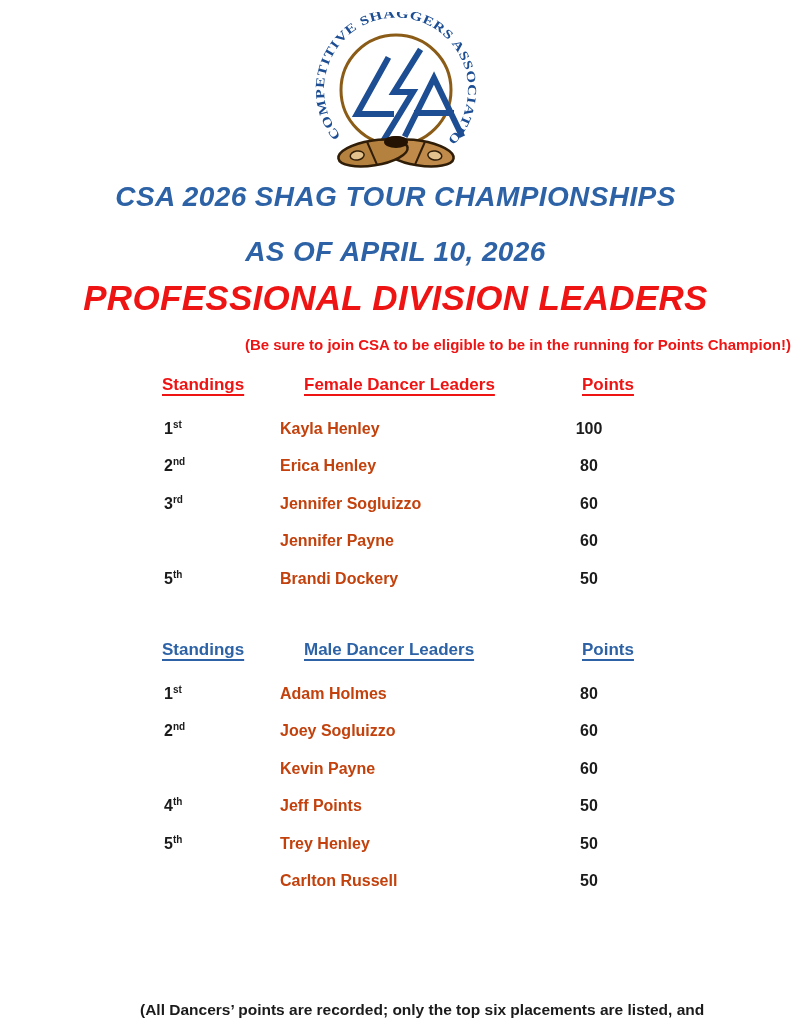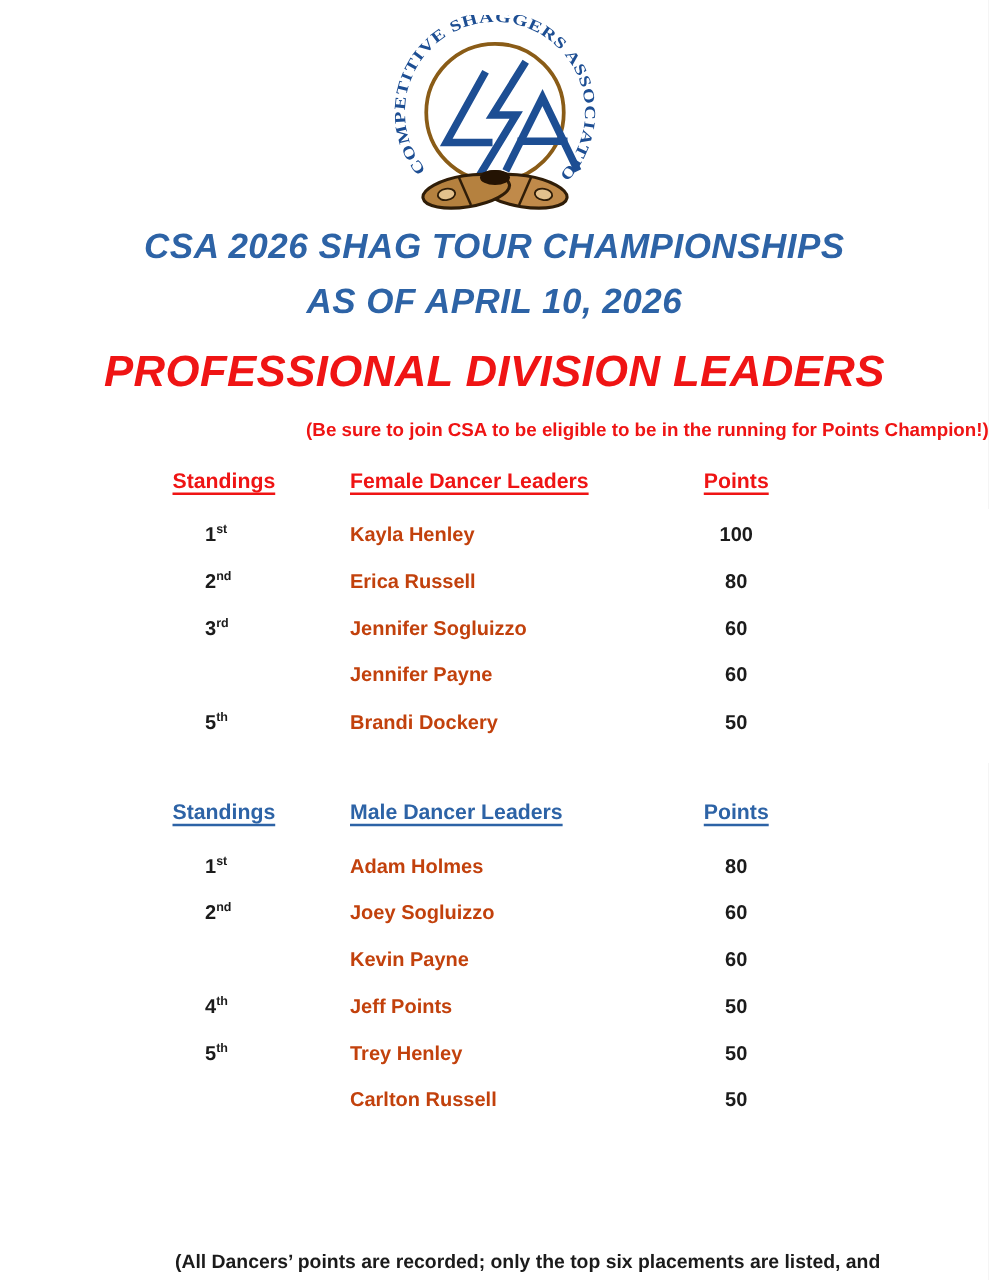--- a/index.html
+++ b/index.html
@@ -23,21 +23,21 @@
     position: absolute;
     width: 100%;
     text-align: center;
     color: #2d63a6;
     font-size: 28px;
     font-weight: 700;
     font-style: italic;
     letter-spacing: 0.4px;
   }
   .title-1 { top: 181px; }
-  .title-2 { top: 225px; }
+  .title-2 { top: 236px; }
   .division-heading {
     position: absolute;
     top: 278px;
     width: 100%;
     text-align: center;
     color: #ef1414;
     font-size: 35px;
     font-weight: 700;
     font-style: italic;
     letter-spacing: 0.3px;
@@ -62,20 +62,21 @@
     grid-template-columns: 142px 278px 62px;
     align-items: center;
   }
   .t-head { height: 26px; margin-bottom: 12px; }
   .t-head .head {
     font-size: 17px;
     font-weight: 700;
     text-decoration: underline;
     text-underline-offset: 4px;
     text-decoration-thickness: 2px;
+    margin-left: 24px;
   }
   .table-female .head { color: #ef1414; }
   .table-male   .head { color: #2d63a6; }
   .t-head .col-pts { text-align: center; }
   .t-row { height: 37.5px; }
   .cell-rank {
     padding-left: 26px;
     font-size: 16px;
     font-weight: 700;
     color: #1b1b1b;
@@ -162,21 +163,21 @@
       <span class="head col-name">Female Dancer Leaders</span>
       <span class="head col-pts">Points</span>
     </div>
     <div class="t-row">
       <span class="cell-rank"><span>1</span><sup>st</sup></span>
       <span class="cell-name">Kayla Henley</span>
       <span class="cell-pts">100</span>
     </div>
     <div class="t-row">
       <span class="cell-rank"><span>2</span><sup>nd</sup></span>
-      <span class="cell-name">Erica Russell</span>
+      <span class="cell-name">Erica Henley</span>
       <span class="cell-pts">80</span>
     </div>
     <div class="t-row">
       <span class="cell-rank"><span>3</span><sup>rd</sup></span>
       <span class="cell-name">Jennifer Sogluizzo</span>
       <span class="cell-pts">60</span>
     </div>
     <div class="t-row">
       <span class="cell-rank"><span></span><sup></sup></span>
       <span class="cell-name">Jennifer Payne</span>

